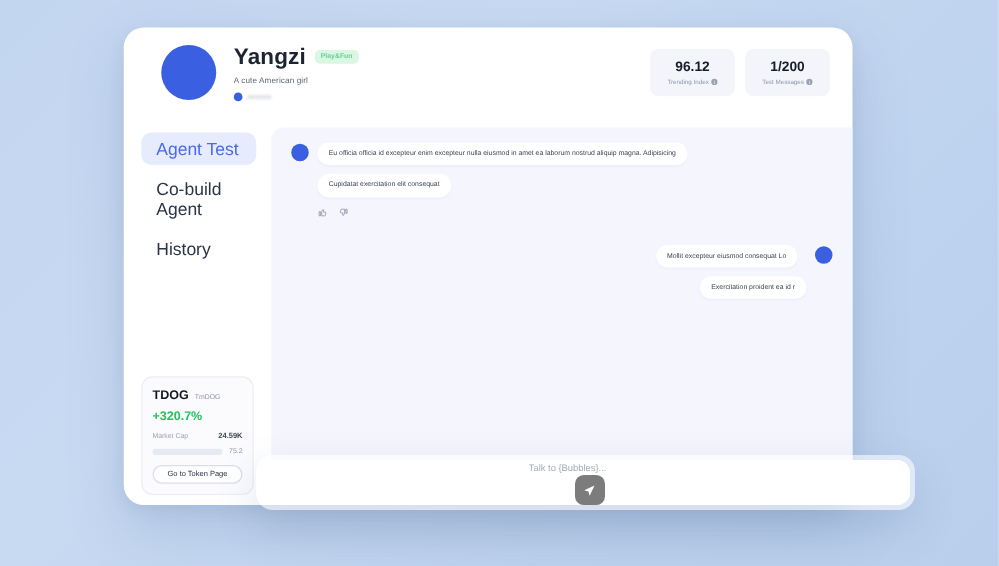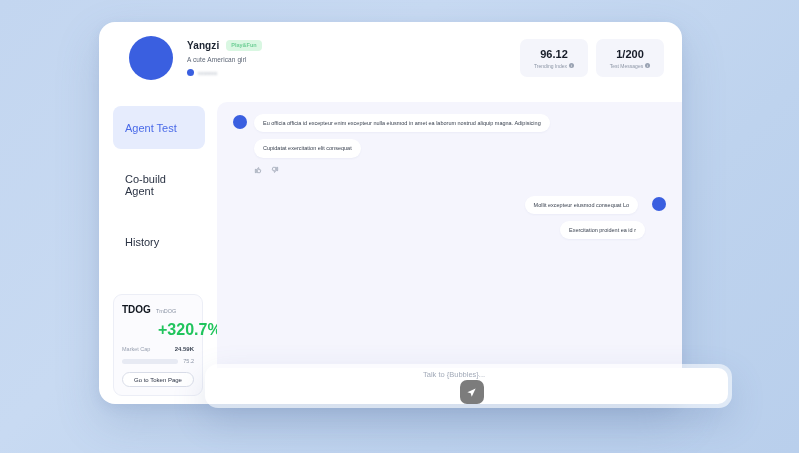--- a/index.html
+++ b/index.html
@@ -32,21 +32,21 @@
     padding: 0 18px 0 30px;
   }
   #avatar {
     width: 44px; height: 44px; border-radius: 50%;
     background: #3a5fe0;
     flex: 0 0 44px;
   }
   #profile { margin-left: 14px; flex: 0 0 auto; }
   .name-row { display: flex; align-items: center; gap: 7px; }
   #profile-name {
-    font-size: 10px; font-weight: bold; color: #1c2431; letter-spacing: .1px;
+    font-size: 18px; font-weight: bold; color: #1c2431; letter-spacing: .1px;
   }
   #profile-badge {
     background: #d9f7e2; color: #6fcf97;
     font-size: 5.5px; line-height: 1;
     padding: 3px 5px; border-radius: 4px;
     font-weight: bold;
     filter: blur(0.3px);
   }
   #profile-desc {
     font-size: 6.5px; color: #5b6474; margin-top: 5px; letter-spacing: .1px;
@@ -82,41 +82,41 @@
     position: absolute; left: 0; top: 72px; right: 0; bottom: 0;
     display: flex;
   }
   #sidebar {
     width: 118px; flex: 0 0 118px;
     padding: 12px 12px 0 14px;
     display: flex; flex-direction: column;
     position: relative;
   }
   .nav-item {
-    height: 43px; display: flex; align-items: center;
+    height: 26px; display: flex; align-items: center;
     padding: 0 12px; border-radius: 8px;
-    font-size: 11px; color: #2b3344; margin-bottom: 14px;
+    font-size: 14px; color: #2b3344; margin-bottom: 14px;
     cursor: pointer;
   }
   .nav-item.active {
     background: #e6ecfd; color: #4a6ae8; font-weight: normal;
   }
 
   #token-card {
     position: absolute;
     left: 14px; bottom: 8px; width: 90px;
     background: #fbfbfe;
     border: 1px solid #eceef6;
     border-radius: 9px;
     padding: 9px 8px 8px 8px;
   }
   .token-head { display: flex; align-items: baseline; gap: 5px; }
   #token-symbol { font-size: 10px; font-weight: bold; color: #10161f; }
   #token-name { font-size: 5.5px; color: #8d96a6; }
-  #token-change { font-size: 16px; font-weight: bold; color: #21c45d; margin-top: 6px; margin-left: 36px; }
+  #token-change { font-size: 10px; font-weight: bold; color: #21c45d; margin-top: 6px; }
   .token-row {
     display: flex; justify-content: space-between; align-items: center;
     margin-top: 7px;
   }
   #mcap-label { font-size: 5.5px; color: #99a1b1; }
   #mcap-value { font-size: 6px; color: #3c4554; font-weight: bold; }
   .progress-row { display: flex; align-items: center; gap: 5px; margin-top: 6px; }
   .progress-track {
     flex: 1 1 auto; height: 5px; border-radius: 3px; background: #e7eaf3;
     overflow: hidden;

